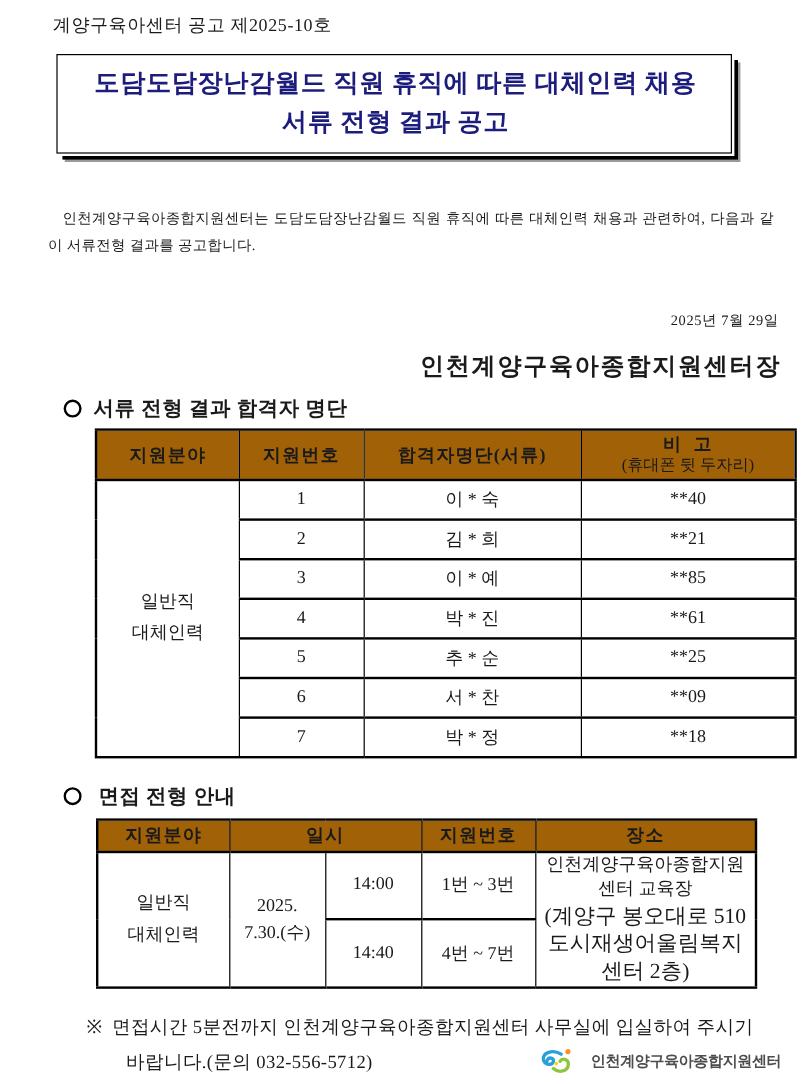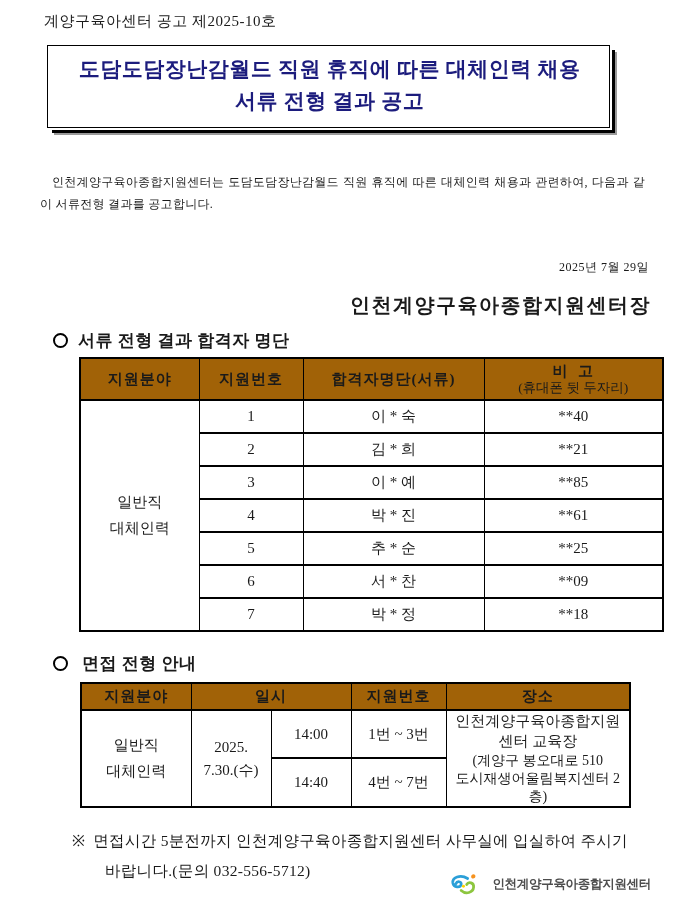--- a/index.html
+++ b/index.html
@@ -108,21 +108,21 @@
   .remark-sub { display:block; font-weight:normal; font-size:13.5px; letter-spacing:0; line-height:1.1; margin-top:1px; }
   .category-cell { line-height:1.7; font-size:15px; }
 
   .interview-table { margin:8px 0 0 80px; width:549px; }
   .interview-table thead th { height:25px; }
   .slot-row-1 td { height:37px; }
   .slot-row-2 td { height:38px; }
   .date-cell { line-height:1.5; }
   .place-cell { line-height:1.35; }
   .place-main { font-size:15px; }
-  .place-sub { font-size:14px; line-height:1.3; }
+  .place-sub { font-size:18px; line-height:1.3; }
 
   .note {
     margin:18px 30px 0 72px;
     font-size:15.5px;
     line-height:1.9;
     letter-spacing:0.3px;
   }
   .note-line1 { display:flex; gap:8px; }
   .note-line2 { margin-left:33px; }
 

